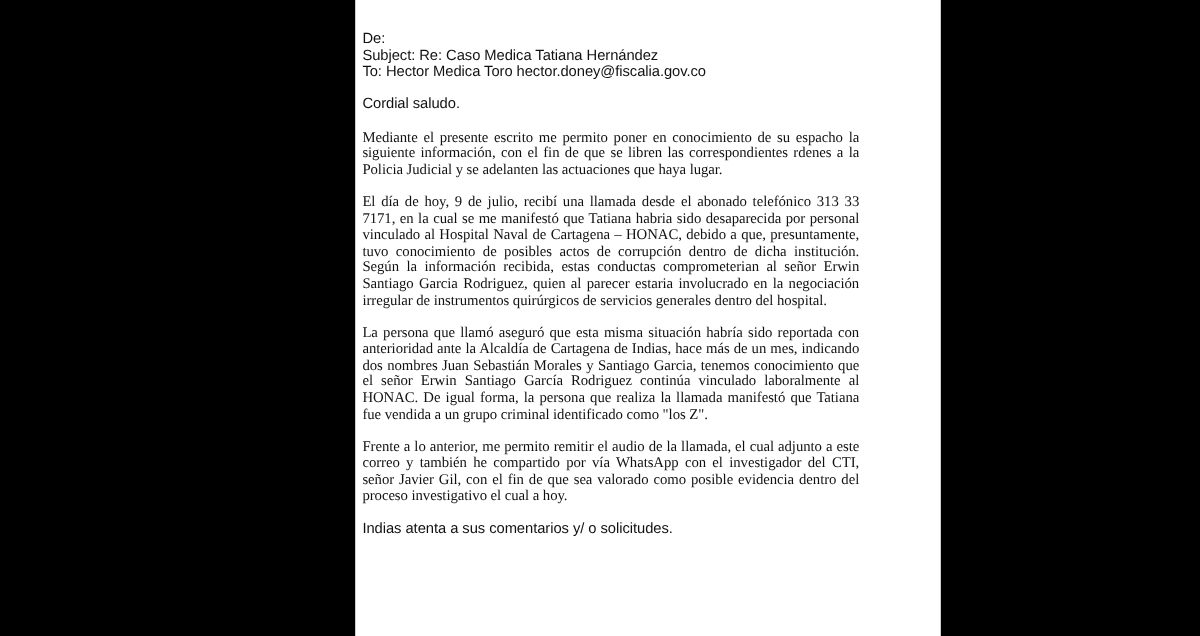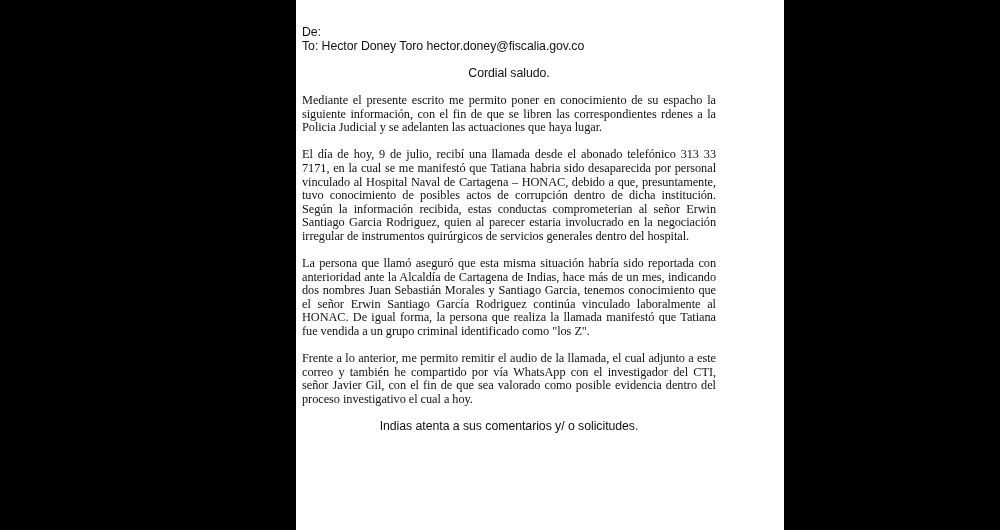--- a/index.html
+++ b/index.html
@@ -8,32 +8,33 @@
     position:absolute; left:296px; top:0; width:488px; height:530px;
     background:#fff; overflow:hidden;
   }
   .doc {
     position:absolute; left:6px; top:26px; width:414px;
     font-family:"Liberation Sans", sans-serif; font-size:12.3px; line-height:13.6px; color:#111;
     letter-spacing:-0.05px;
   }
   .hdr div { white-space:nowrap; }
   .link { }
-  p { margin:0;text-align:center; }
+  p { margin:0; }
   .gap { height:13.6px; }
   .just { text-align:justify;font-family:Liberation Serif, serif; }
 </style>
 </head>
 <body>
 
 <div class="page">
   <div class="doc">
     <div class="hdr">
       <div>De:</div>
-      <div><span>To: Hector Doney Toro </span><span class="link">hector.doney@fiscalia.gov.co</span></div>
+      <div>Subject: Re: Caso Medica Tatiana Hernández</div>
+      <div><span>To: Hector Medica Toro </span><span class="link">hector.doney@fiscalia.gov.co</span></div>
     </div>
     <div class="gap"></div>
     <p>Cordial saludo.</p>
     <div class="gap"></div>
     <p class="just">Mediante el presente escrito me permito poner en conocimiento de su espacho la siguiente información, con el fin de que se libren las correspondientes rdenes a la Policia Judicial y se adelanten las actuaciones que haya lugar.</p>
     <div class="gap"></div>
     <p class="just">El día de hoy, 9 de julio, recibí una llamada desde el abonado telefónico 313 33 7171, en la cual se me manifestó que Tatiana habria sido desaparecida por personal vinculado al Hospital Naval de Cartagena – HONAC, debido a que, presuntamente, tuvo conocimiento de posibles actos de corrupción dentro de dicha institución. Según la información recibida, estas conductas comprometerian al señor Erwin Santiago Garcia Rodriguez, quien al parecer estaria involucrado en la negociación irregular de instrumentos quirúrgicos de servicios generales dentro del hospital.</p>
     <div class="gap"></div>
     <p class="just">La persona que llamó aseguró que esta misma situación habría sido reportada con anterioridad ante la Alcaldía de Cartagena de Indias, hace más de un mes, indicando dos nombres Juan Sebastián Morales y Santiago Garcia, tenemos conocimiento que el señor Erwin Santiago García Rodriguez continúa vinculado laboralmente al HONAC. De igual forma, la persona que realiza la llamada manifestó que Tatiana fue vendida a un grupo criminal identificado como "los Z".</p>
     <div class="gap"></div>

